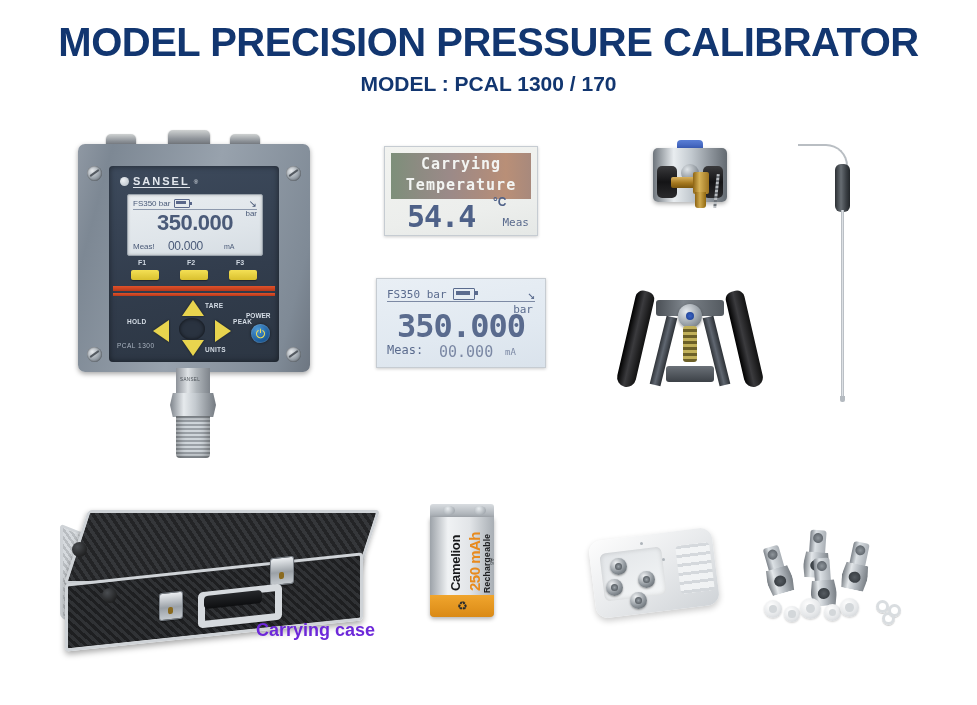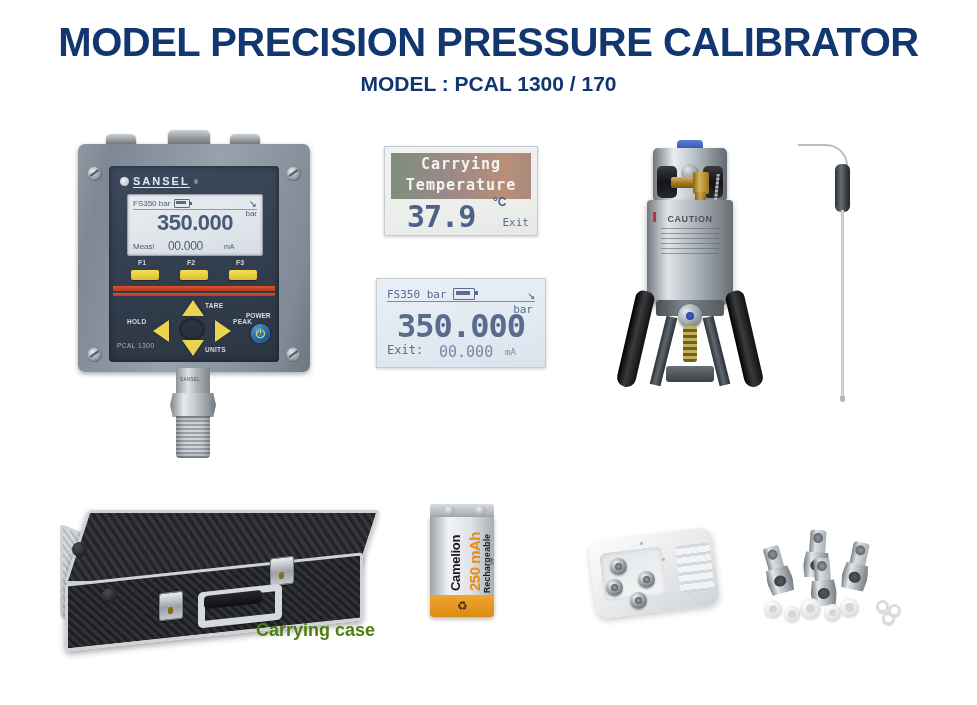--- a/index.html
+++ b/index.html
@@ -11,21 +11,21 @@
     position:absolute;left:0;top:20px;width:977px;text-align:center;
     font-size:40px;font-weight:bold;color:#123670;letter-spacing:-0.5px;
     font-family:"Liberation Sans",sans-serif;
   }
   .subtitle{
     position:absolute;left:0;top:72px;width:977px;text-align:center;
     font-size:21px;font-weight:bold;color:#123670;letter-spacing:0px;
   }
   .carry-label{
     position:absolute;left:256px;top:620px;width:200px;
-    font-size:18px;font-weight:bold;color:#4d7c0f;
+    font-size:18px;font-weight:bold;color:#6d28d9;
   }
 
   
   #calibrator{position:absolute;left:78px;top:132px;width:256px;height:240px;}
   .cal-body{
     position:absolute;left:0;top:12px;width:232px;height:228px;border-radius:7px;
     background:linear-gradient(105deg,#8f98a3 0%,#7d8894 12%,#98a2ad 50%,#7f8a96 88%,#6d7681 100%);
     box-shadow:0 2px 5px rgba(0,0,0,.35);
   }
   .port{
@@ -400,55 +400,50 @@
     <div class="fit-hex"></div>
     <div class="fit-thread"></div>
   </div>
 </div>
 
 <div class="lcdphoto" id="lcd-temp">
   <div class="temp-band">
     <div class="tline t1">Carrying</div>
     <div class="tline t2">Temperature</div>
   </div>
-  <div class="tval">37.9</div>
+  <div class="tval">54.4</div>
   <div class="tdeg">°C</div>
-  <div class="texit">Exit</div>
+  <div class="texit">Meas</div>
 </div>
 
 <div class="lcdphoto" id="lcd-press">
   <div class="p-top">
     <span>FS350 bar</span>
     <span class="battbig"></span>
     <span class="sigbig">↘</span>
   </div>
   <div class="p-main">350.000</div>
   <div class="p-unit">bar</div>
-  <div class="p-meas">Exit:</div>
+  <div class="p-meas">Meas:</div>
   <div class="p-ma">00.000</div>
   <div class="p-maunit">mA</div>
 </div>
 
 <div id="pump">
   <div class="pmp-cap"></div>
   <div class="pmp-head">
     <div class="pmp-hcircle"></div>
     <div class="knob kl"></div>
     <div class="knob kr"></div>
     <div class="stem sl"></div>
     <div class="stem sr"></div>
     <div class="brassblock"></div>
     <div class="brassvalve"></div>
     <div class="chain"></div>
   </div>
-  <div class="pmp-cyl">
-    <div class="redmark"></div>
-    <div class="caution">CAUTION</div>
-    <div class="cautlines"></div>
-  </div>
   <div class="pmp-neck"></div>
   <div class="pmp-pivot"></div>
   <div class="spring"></div>
   <div class="arm al"></div>
   <div class="arm ar"></div>
   <div class="handle hl"></div>
   <div class="handle hr"></div>
   <div class="base"></div>
 </div>
 

